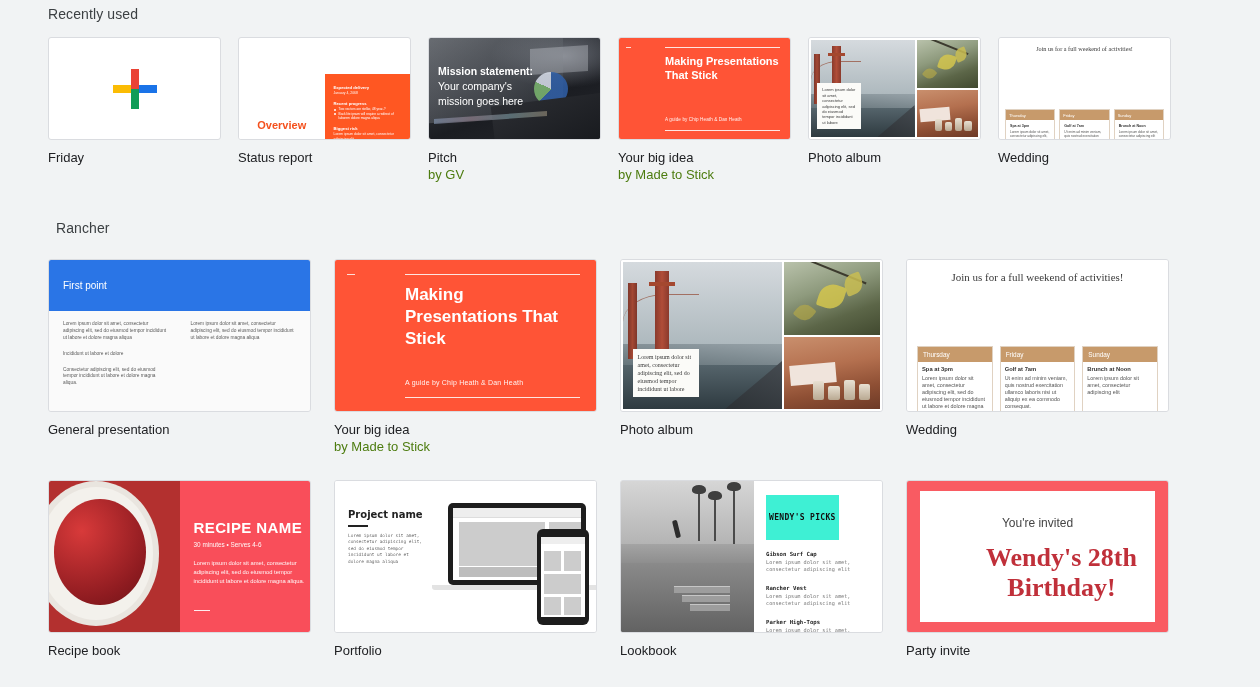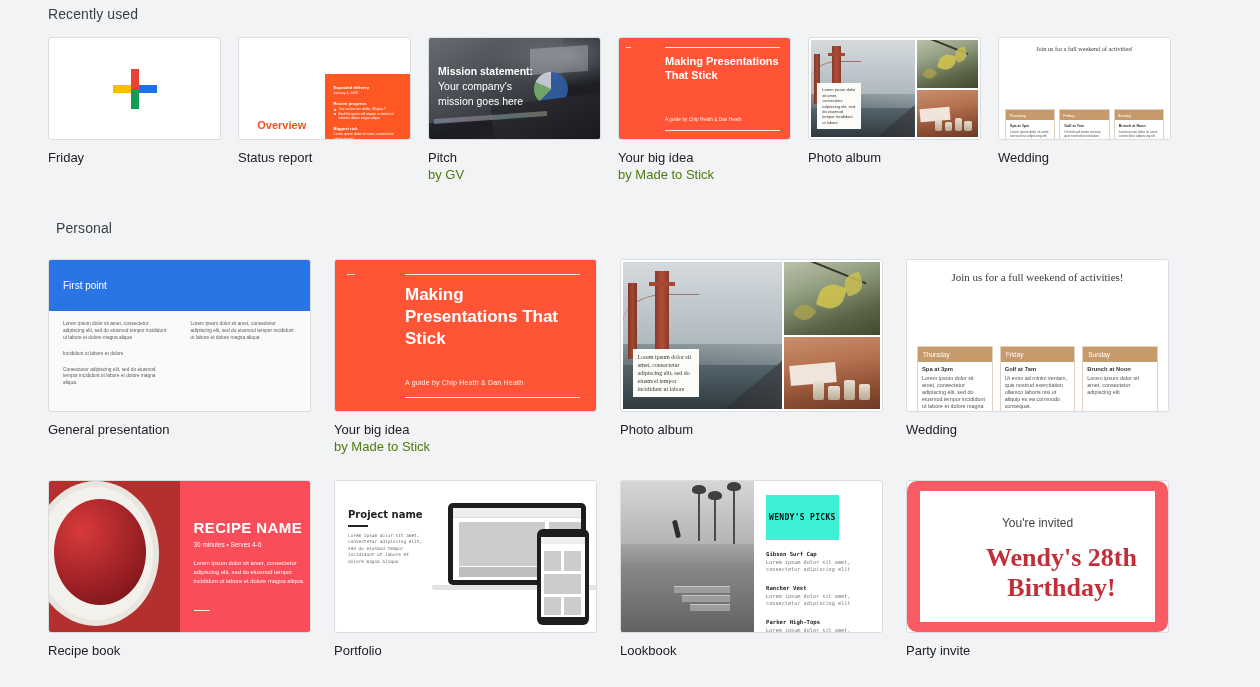--- a/index.html
+++ b/index.html
@@ -265,21 +265,21 @@
   .lb .hl { background:#3ef0d4; color:#111; display:inline-block; font-family:"DejaVu Sans Mono", monospace; font-weight:700; }
   .lb .item-h { font-family:"DejaVu Sans Mono", monospace; font-weight:700; color:#222; }
   .lb .item-p { font-family:"DejaVu Sans Mono", monospace; color:#777; }
   .lb-l .txt { padding:14px 0 0 12px; }
   .lb-l .hl { font-size:8px; padding:18px 3px; letter-spacing:.3px; }
   .lb-l .item { margin-top:11px; }
   .lb-l .item-h { font-size:5.6px; }
   .lb-l .item-p { font-size:5.2px; line-height:7.4px; margin-top:2px; }
 
   
-  .party { width:100%; height:100%; background:#f95b62; box-sizing:border-box; padding:10px 13px;border-radius:10px; }
+  .party { width:100%; height:100%; background:#f95b62; box-sizing:border-box; padding:10px 13px; }
   .party .inner { width:100%; height:100%; background:#fff; display:flex; flex-direction:column;
     align-items:center; justify-content:center; box-sizing:border-box; padding-top:6px; }
   .party .pi1 { color:#444; font-size:12px; margin-bottom:13px; }
   .party .pi2 { color:#c0303a; font-family:"Liberation Serif", serif; font-weight:700; font-size:26px;
     line-height:30px; text-align:center;margin-left:48px; }
 </style>
 </head>
 <body>
 
 <div class="page">
@@ -414,21 +414,21 @@
               <div class="cb-h">Brunch at Noon</div>
               <div class="cb-p">Lorem ipsum dolor sit amet, consectetur adipiscing elit</div>
             </div>
           </div>
         </div>
       </div>
     </div>
     <div class="label">Wedding</div>
   </div>
 
-  <div class="section-title" id="personal-title">Personal</div>
+  <div class="section-title" id="personal-title">Rancher</div>
 
   <div class="card pr pr1" style="left:48px;">
     <div class="thumb">
       <div class="gp">
         <div class="hdr">
             <span>First point</span>
           </div>
         <div class="body">
           <div class="c">
             <p>Lorem ipsum dolor sit amet, consectetur adipiscing elit, sed do eiusmod tempor incididunt ut labore et dolore magna aliqua</p>

